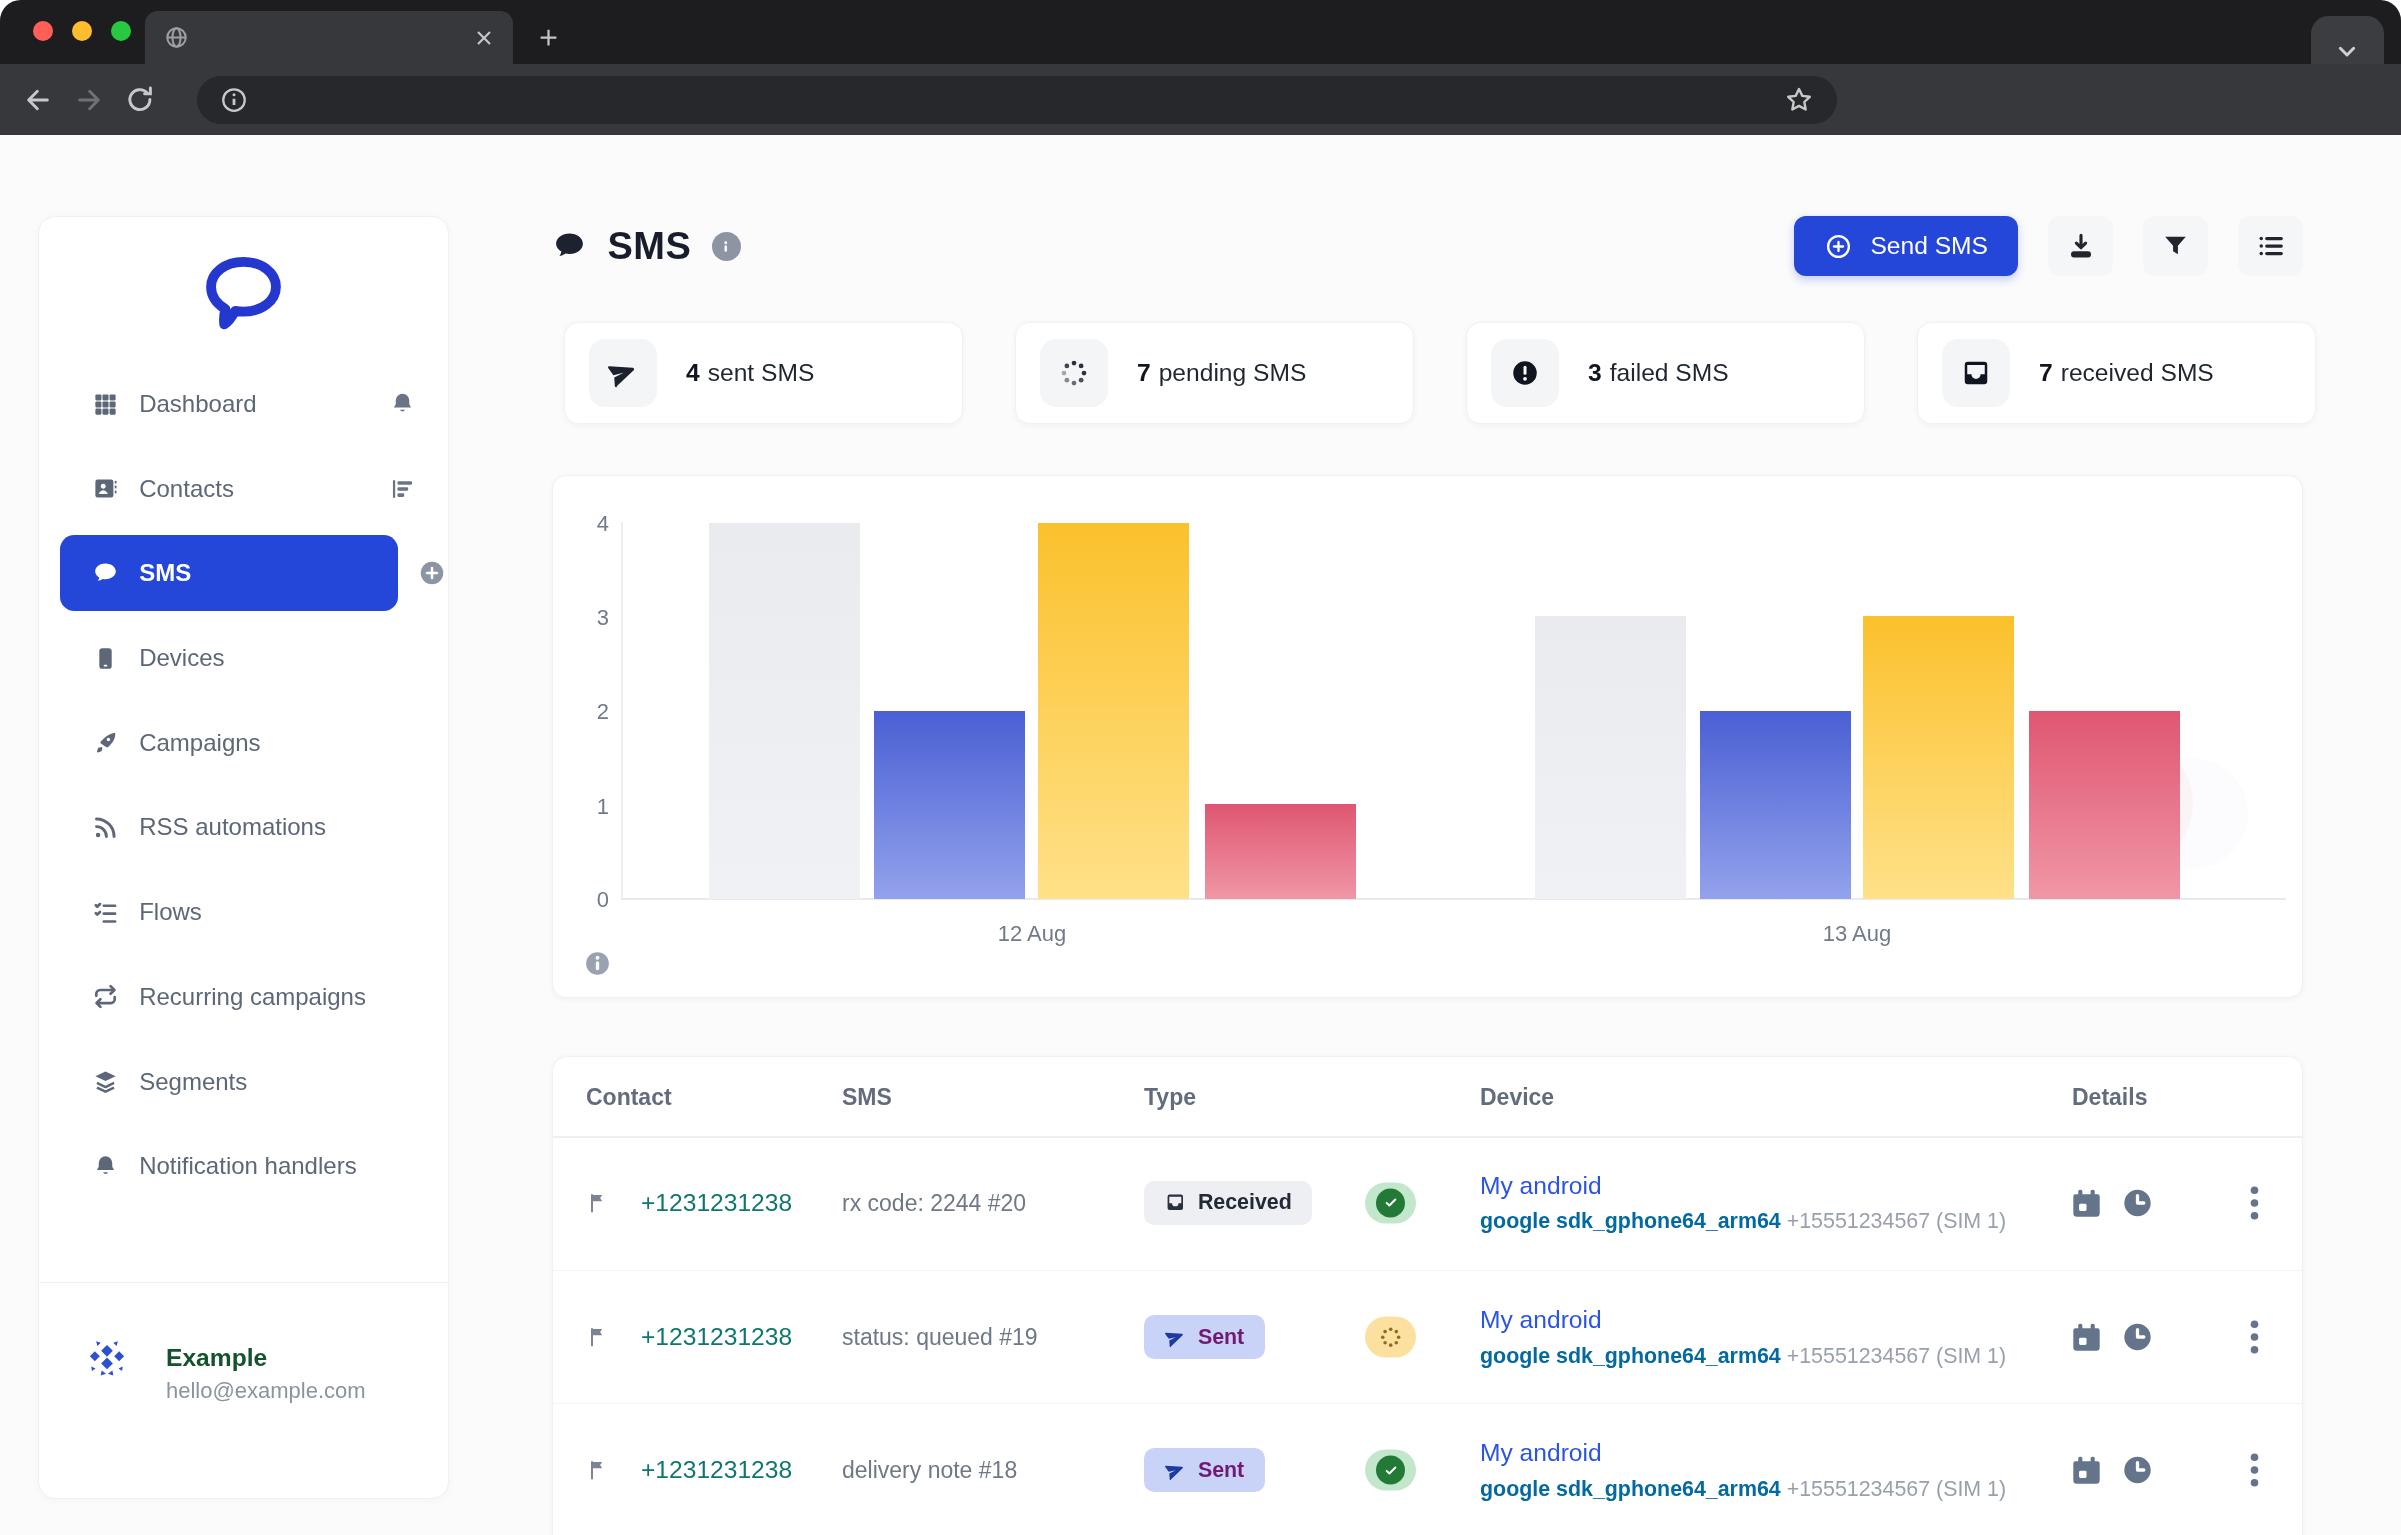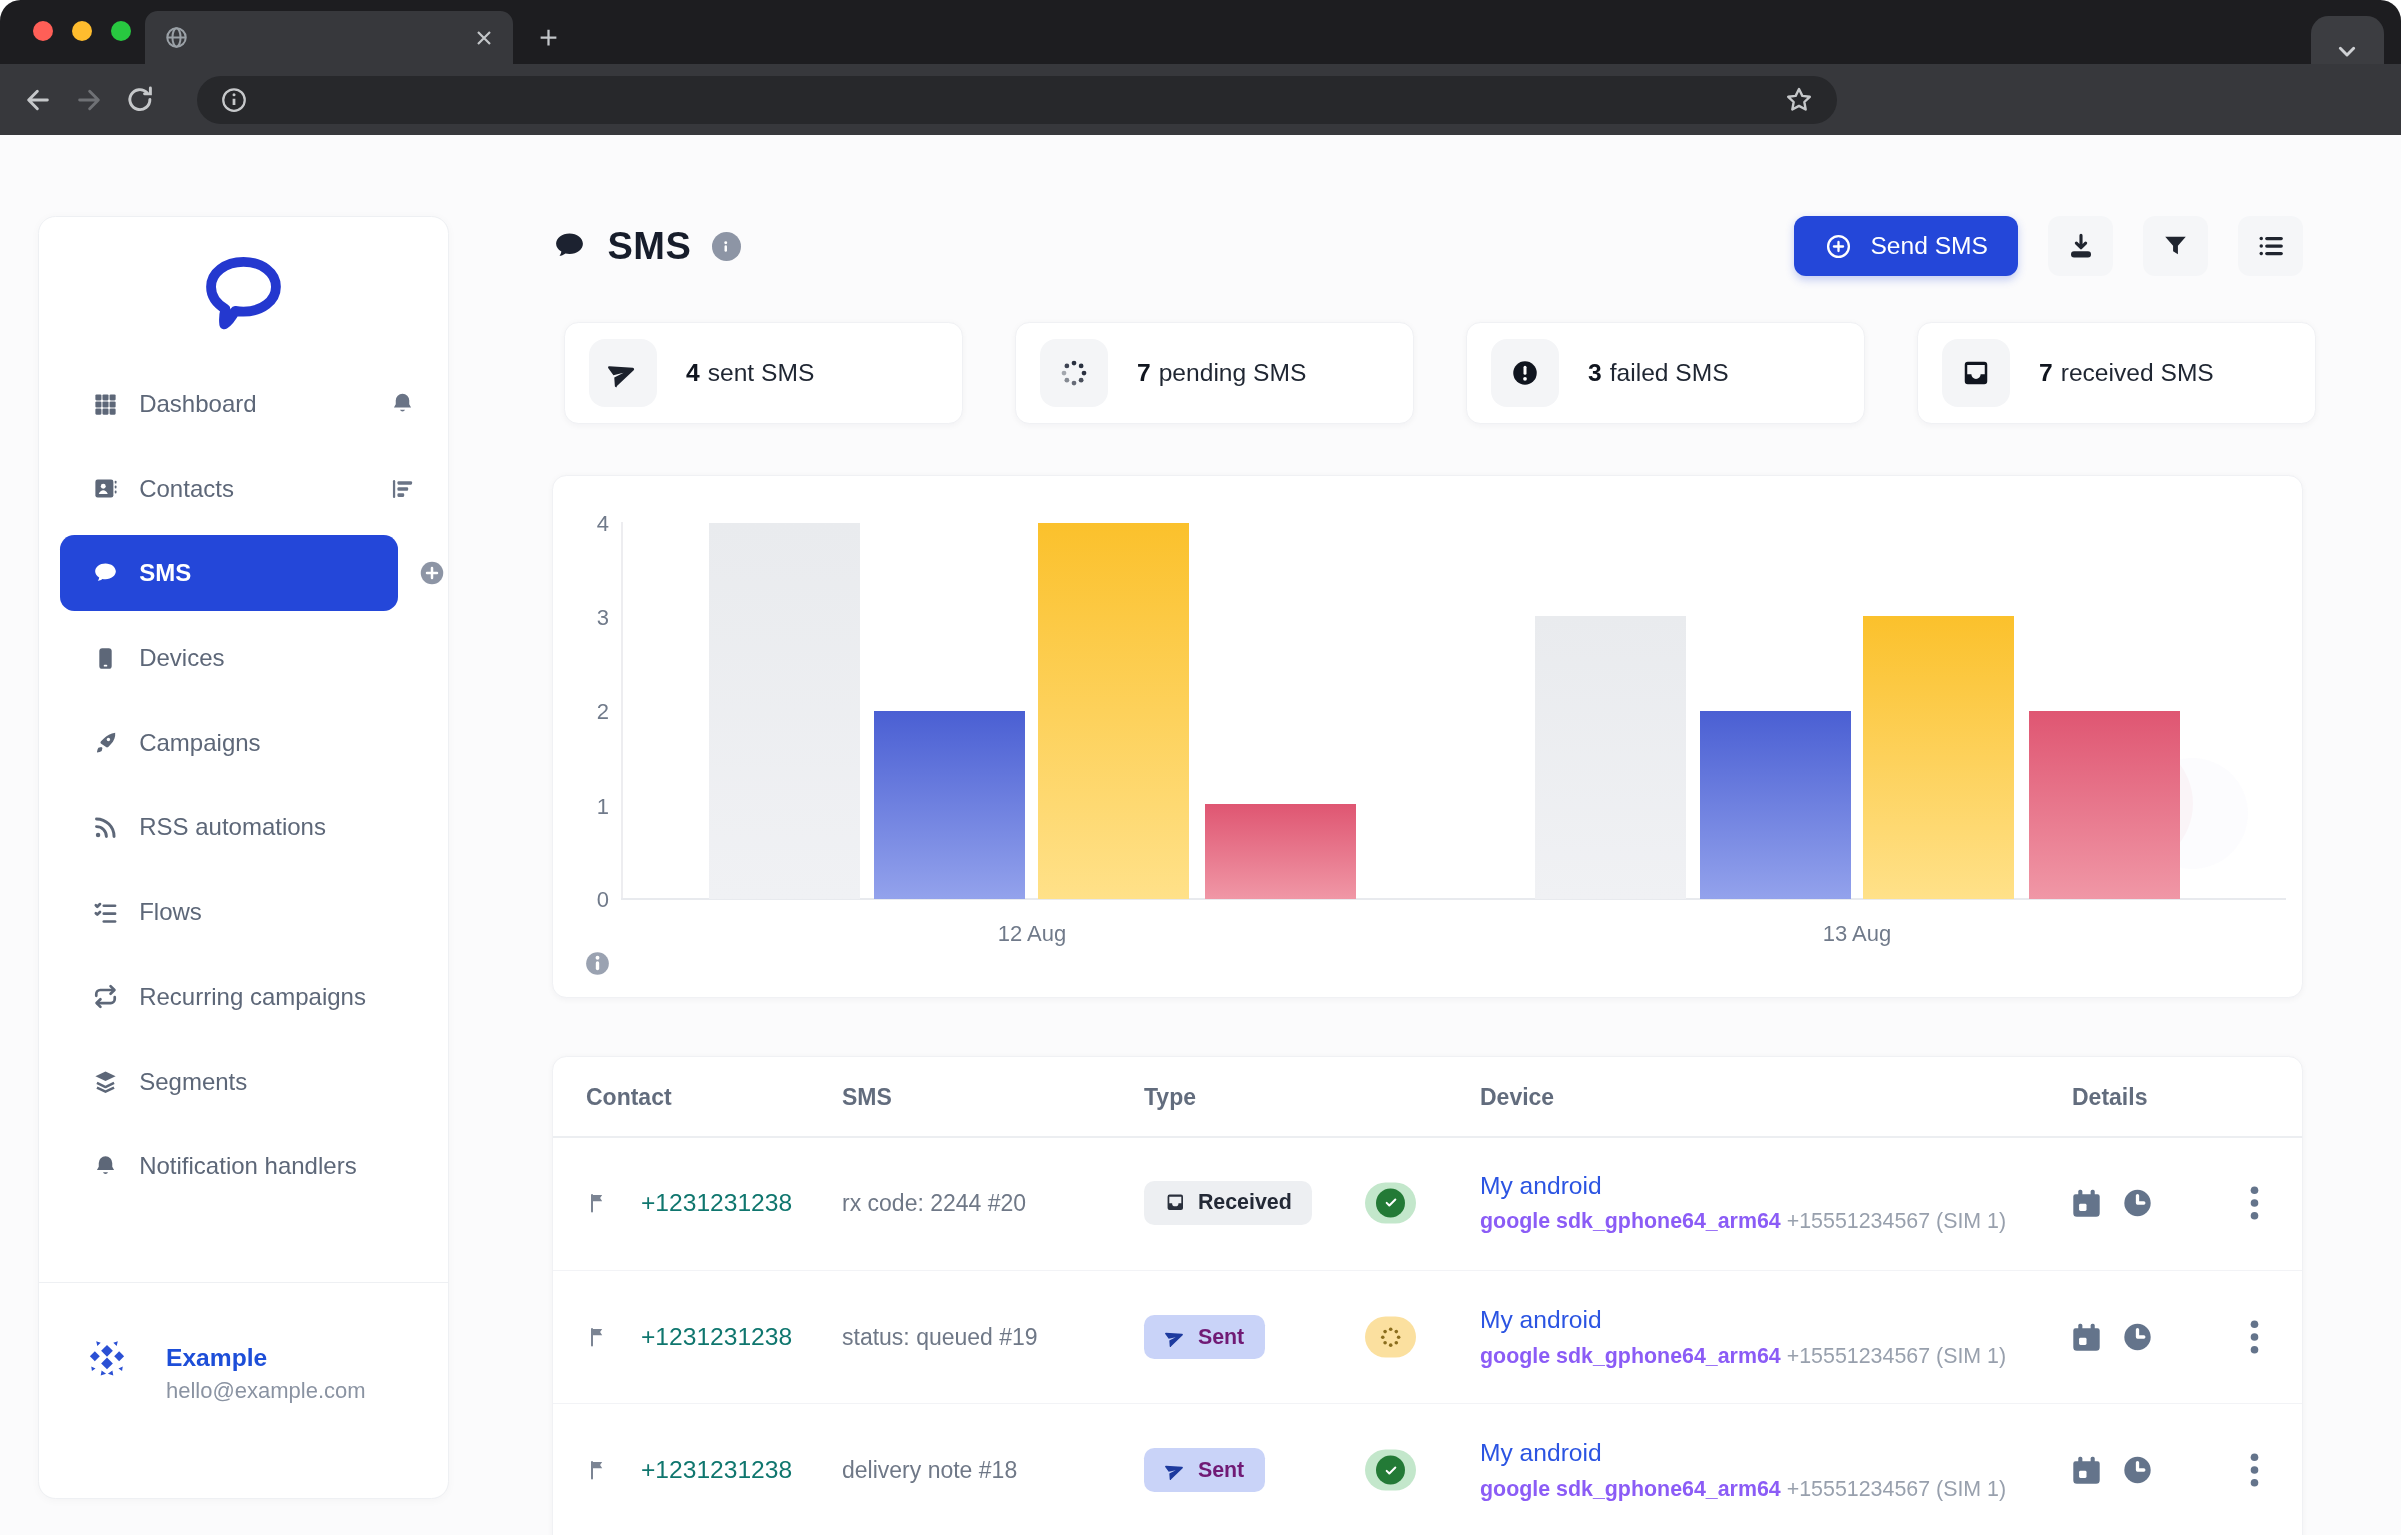--- a/index.html
+++ b/index.html
@@ -37,21 +37,21 @@
   .nav{position:absolute;top:149px;left:20.6px;right:37px;}
   .nav-item{position:relative;height:76px;margin-bottom:8.7px;border-radius:14.3px;display:flex;align-items:center;}
   .nav-main{display:flex;align-items:center;gap:20.6px;padding-left:32px;color:#5d6778;}
   .nav-label{font-size:24px;font-weight:500;color:#5d6778;white-space:nowrap;}
   .nav-item.active{background:#2447d9;width:338px;}
   .nav-item.active .nav-label{color:#fff;font-weight:700;}
   .nav-item.active .nav-main{color:#fff;}
   .nav-right{position:absolute;right:-4.8px;top:50%;transform:translateY(-50%);color:#6a7486;}
   .nav-item.active .nav-right{right:-49px;}
   .user-block{position:absolute;left:0;right:0;bottom:94px;border-top:1.6px solid #eef0f3;padding:29px 0 0 41px;display:flex;align-items:center;gap:32px;}
-  .user-name{font-size:24.6px;font-weight:700;color:#1d4ed8;margin-top:32px;}
+  .user-name{font-size:24.6px;font-weight:700;color:#14532d;margin-top:32px;}
   .user-email{font-size:22px;color:#8a93a2;margin-top:6.4px;text-align:center;}
 
   
   .main{position:absolute;left:552px;top:0;width:1751px;}
   .main-header{position:absolute;top:78px;left:0;right:0;height:67px;}
   .title-group{position:absolute;left:0;top:0;height:67px;display:flex;align-items:center;gap:20.6px;}
   .page-title{font-size:38px;font-weight:700;color:#171d2b;letter-spacing:0.4px;}
   .info-badge{width:29px;height:29px;border-radius:50%;background:#8d95a5;display:flex;align-items:center;justify-content:center;}
   .header-actions{position:absolute;right:0;top:3.2px;display:flex;gap:30px;}
   .btn-primary{height:60px;padding:0 30px;border-radius:12px;background:#2447d9;color:#fff;display:flex;align-items:center;gap:17.5px;font-size:24.6px;font-weight:500;box-shadow:0 3.2px 8px rgba(36,71,217,.25);}
@@ -88,21 +88,21 @@
   .type-pill{left:591px;height:44px;border-radius:10.3px;display:flex;align-items:center;gap:12.7px;padding:0 20.6px;font-size:21.4px;font-weight:700;}
   .type-pill.received{background:#edeff2;color:#232936;}
   .type-pill.sent{background:#c9d3f8;color:#701a75;}
   .status-chip{left:812px;width:51px;height:41px;border-radius:20.6px;display:flex;align-items:center;justify-content:center;}
   .status-chip.success{background:#c3e7cb;}
   .status-chip.pending{background:#fbe09f;}
   .status-inner{width:29px;height:29px;border-radius:50%;background:#237a36;display:flex;align-items:center;justify-content:center;}
   .device{left:927px;}
   .device-name{font-size:24.6px;font-weight:500;color:#2b54e2;}
   .device-line2{margin-top:9.5px;font-size:21.4px;}
-  .device-model{font-weight:700;color:#8b5cf6;}
+  .device-model{font-weight:700;color:#0369a1;}
   .device-sim{color:#98a0ad;}
   .d-cal{left:1517px;color:#64748b;}
   .d-clock{left:1568px;color:#64748b;}
   .d-kebab{left:1696px;color:#64748b;}
 </style>
 </head>
 <body>
 
 <div class="screen">
 

